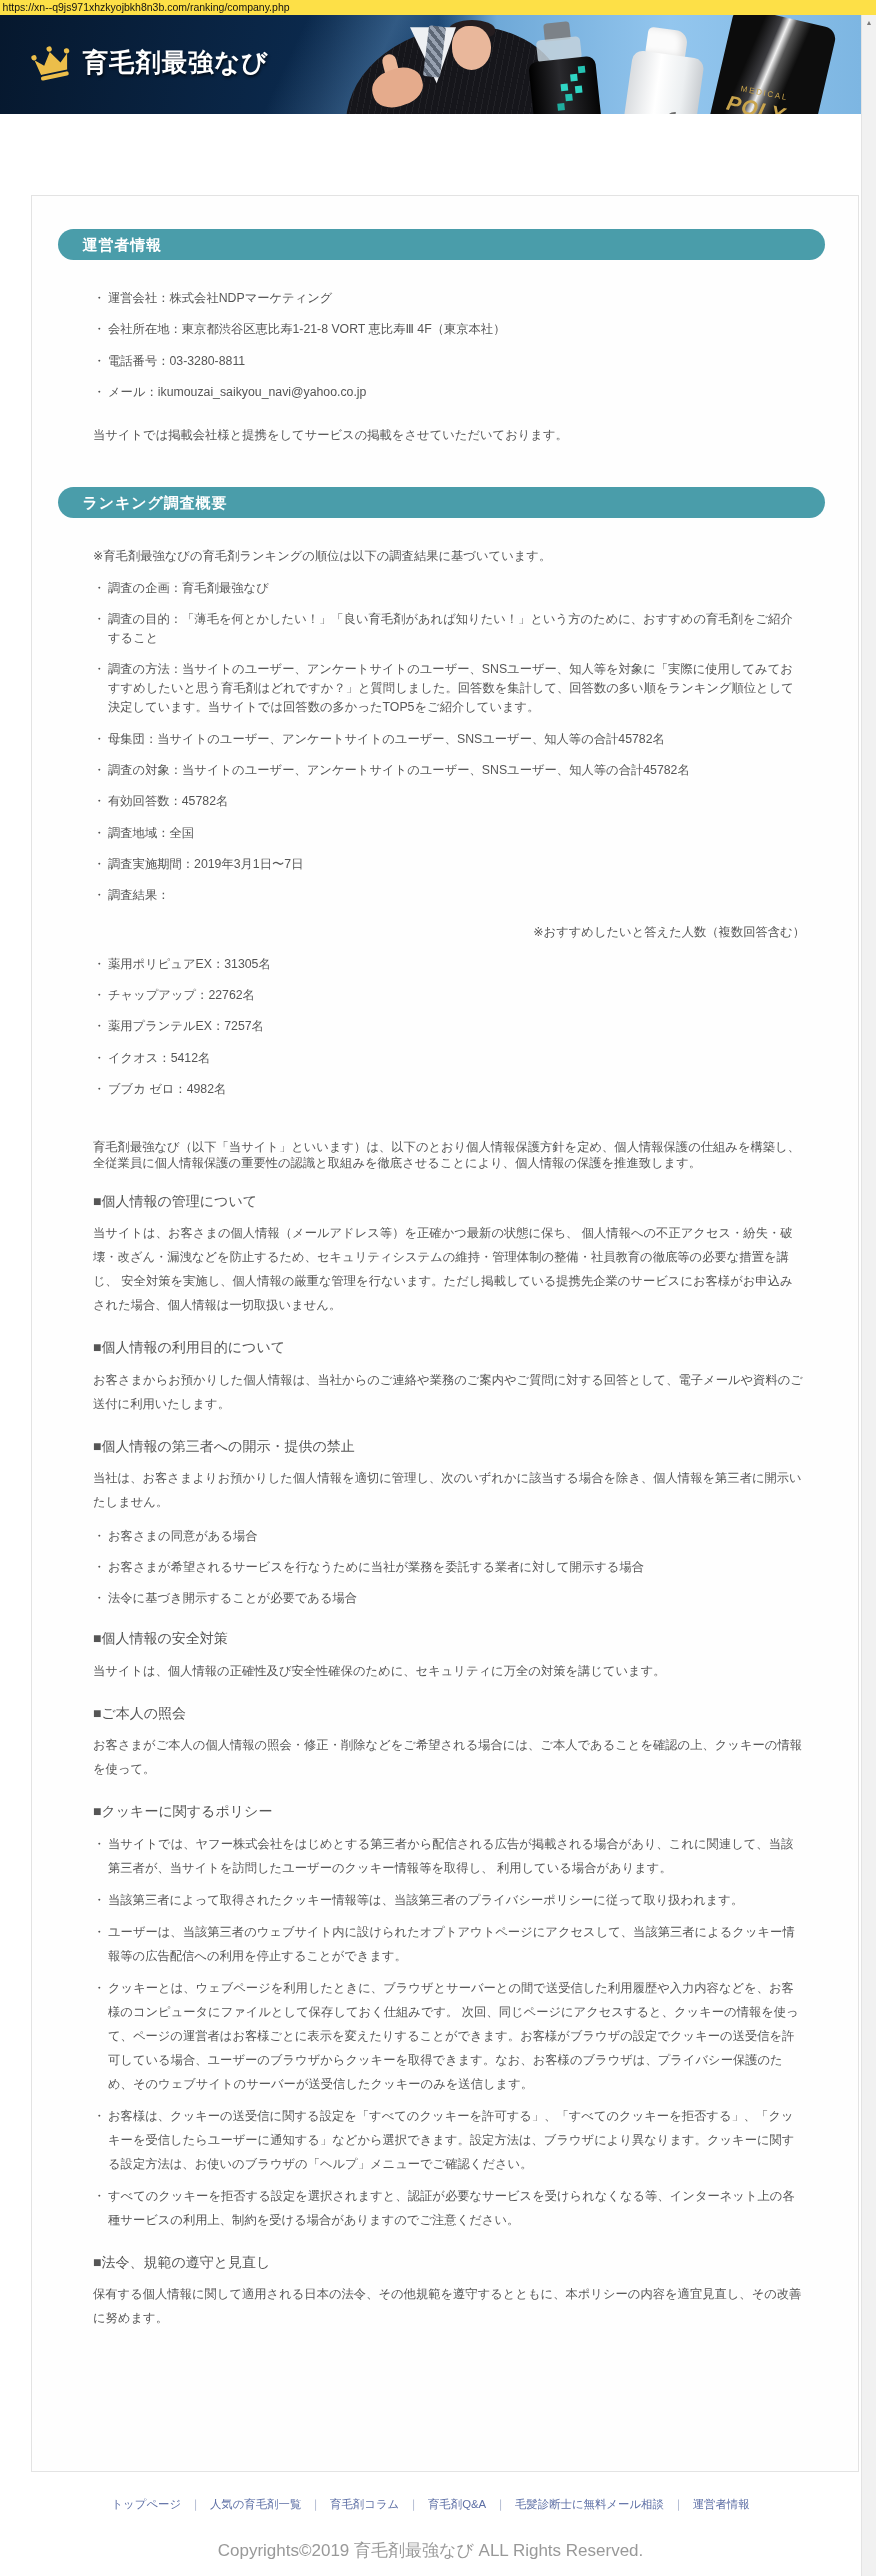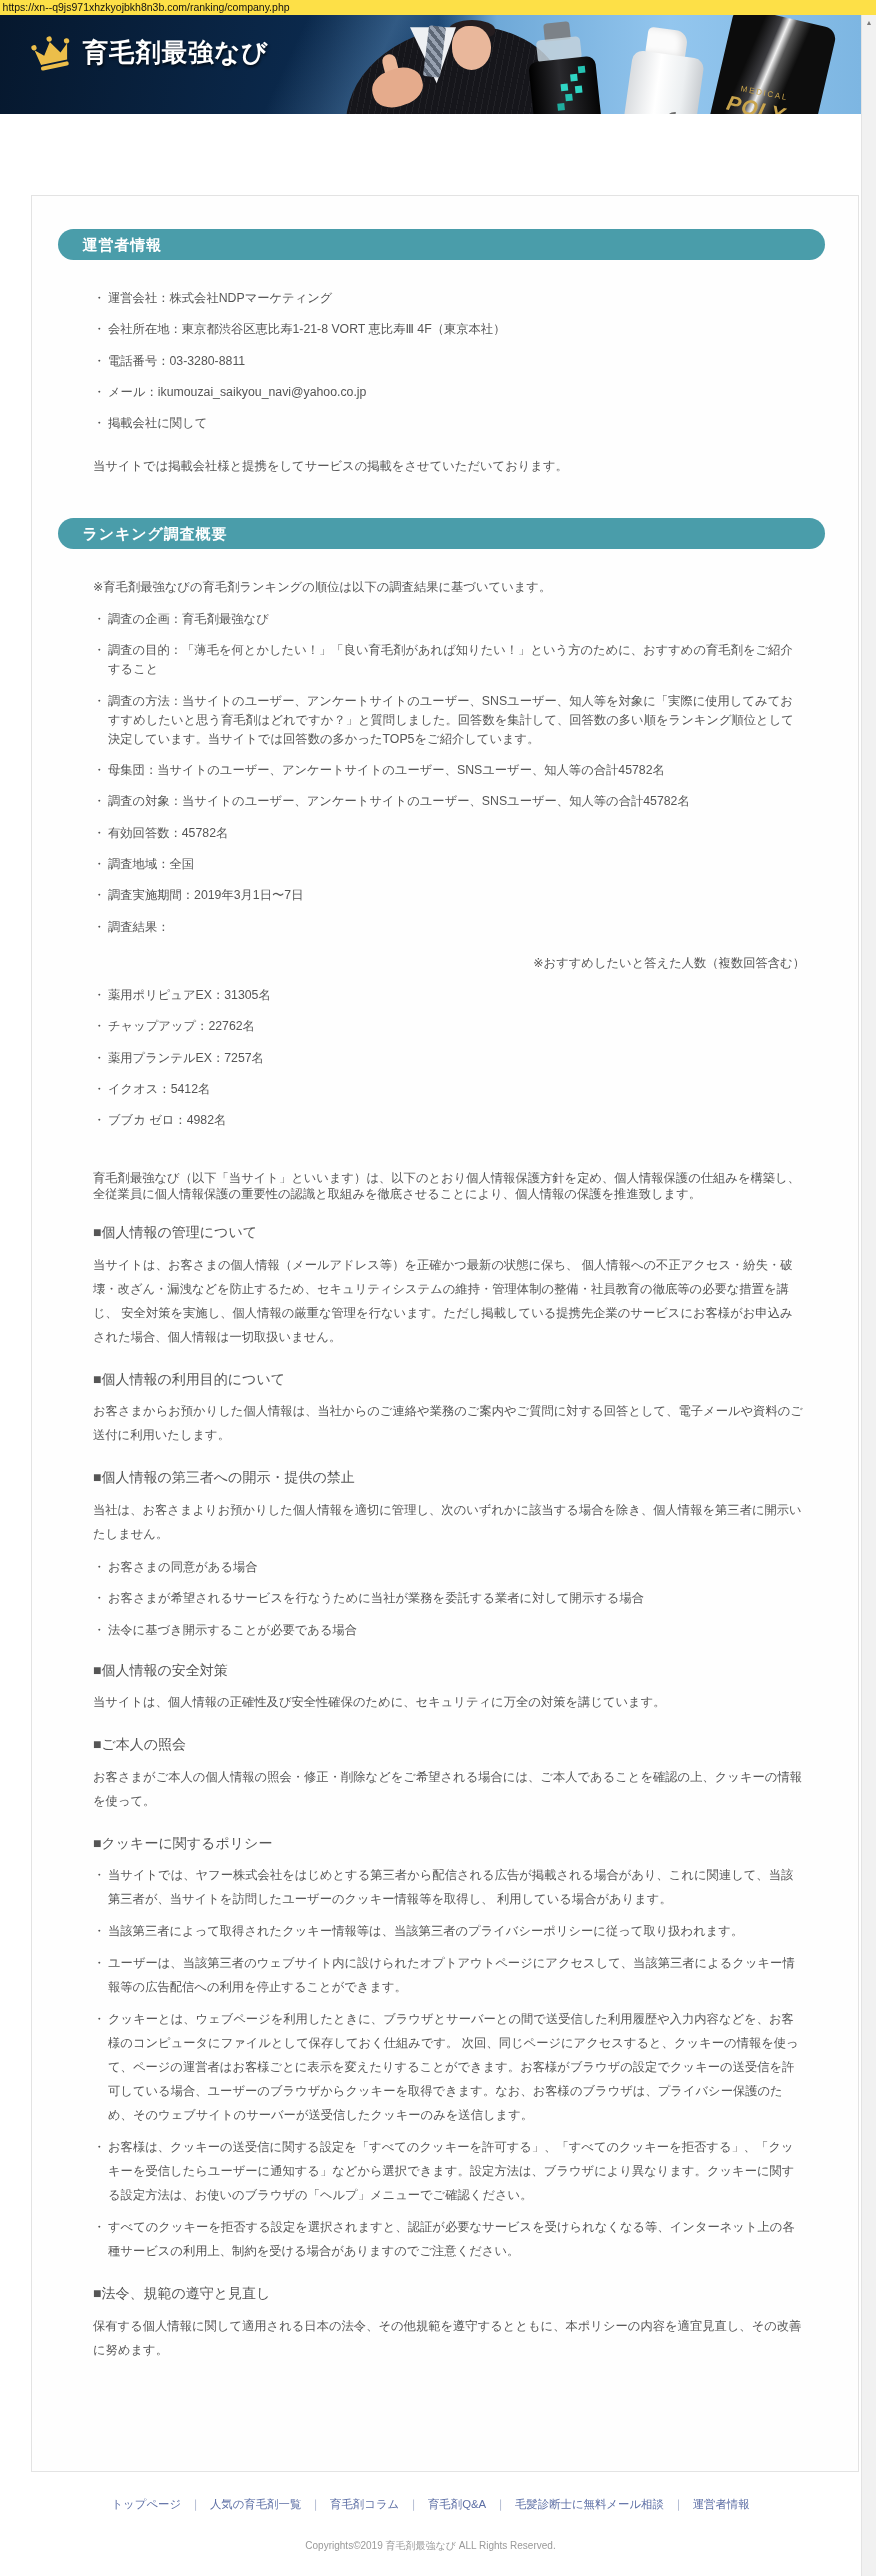--- a/index.html
+++ b/index.html
@@ -50,21 +50,21 @@
              background:linear-gradient(90deg,#d9dcdf 0%,#ffffff 40%,#eceff1 75%,#c9cdd1 100%); }
   .swirl { position:absolute; left:40px; top:56px; width:23px; height:23px; border:4.4px solid #6d6d6d;
            border-radius:50%; border-top-color:transparent; transform:rotate(40deg); }
   .b3 { left:711px; top:1.8px; width:131px; height:123px; transform:rotate(13deg); }
   .b3 .bod { position:absolute; left:8.8px; top:0; width:105px; height:131px; border-radius:12.3px 12.3px 0 0;
              background:linear-gradient(100deg,#0c0c0c 25%,#3c3c40 38%,#f2f2f2 44%,#555 50%,#0d0d0d 62%); }
   .medical { position:absolute; left:24.5px; top:74px; color:#c9a44c; font-size:8px; letter-spacing:1.8px; transform:rotate(-2deg); }
   .poly { position:absolute; left:14px; top:84px; color:#c9a44c; font-size:21px; font-weight:bold; font-style:italic; letter-spacing:0.9px; }
 
   
-  .brand { position:absolute; left:30px; top:20px; display:flex; align-items:center; }
+  .brand { position:absolute; left:30px; top:30px; display:flex; align-items:center; }
   .crown { width:44px; height:35px; transform:rotate(-12deg); margin-right:8.8px; }
   .site-title { color:#fff; font-size:25.4px; font-weight:bold; letter-spacing:0.9px;
                 text-shadow:0.9px 1.8px 2.6px rgba(0,0,0,.65); }
 
   
   .scrollbar { position:absolute; top:15px; right:0; width:15px; height:2561px;
                background:#f1f1f1; border-left:0.9px solid #e3e3e3; }
   .scroll-up { height:15px; display:flex; align-items:center; justify-content:center;
                color:#7a7a7a; font-size:7px; }
 
@@ -88,21 +88,21 @@
   .pb ul.plain li { line-height:19px; margin-bottom:12.3px; }
   .pb ul.cookie li { line-height:24px; margin-bottom:8px; }
   .privacy-intro { margin:0; line-height:16px; }
 
   
   .footer-links { position:absolute; top:2497px; left:0; width:861px; text-align:center;
                   font-size:11.4px; color:#9aa6c4; }
   .flink { color:#5d6fa5; cursor:pointer; }
   .fsep { color:#9aa6c4; margin:0 8.8px; }
   .copyright { position:absolute; top:2539px; left:0; width:861px; text-align:center;
-               font-size:10px; color:#999; }
+               font-size:17px; color:#999; }
 </style>
 </head>
 <body>
 
 <div class="viewport">
 
   <div class="url-bar">https://xn--q9js971xhzkyojbkh8n3b.com/ranking/company.php</div>
 
   <div class="banner">
     <div class="streak s1"></div>
@@ -162,21 +162,20 @@
     <section>
       <div class="bar">
         <span>運営者情報</span>
       </div>
       <div class="sec-body">
         <ul id="op-list">
             <li>運営会社：株式会社NDPマーケティング</li>
             <li>会社所在地：東京都渋谷区恵比寿1-21-8 VORT 恵比寿Ⅲ 4F（東京本社）</li>
             <li>電話番号：03-3280-8811</li>
             <li>メール：ikumouzai_saikyou_navi@yahoo.co.jp</li>
-            <li>掲載会社に関して</li>
           </ul>
         <p class="para">当サイトでは掲載会社様と提携をしてサービスの掲載をさせていただいております。</p>
       </div>
     </section>
 
     <section>
       <div class="bar">
         <span>ランキング調査概要</span>
       </div>
       <div class="sec-body">

